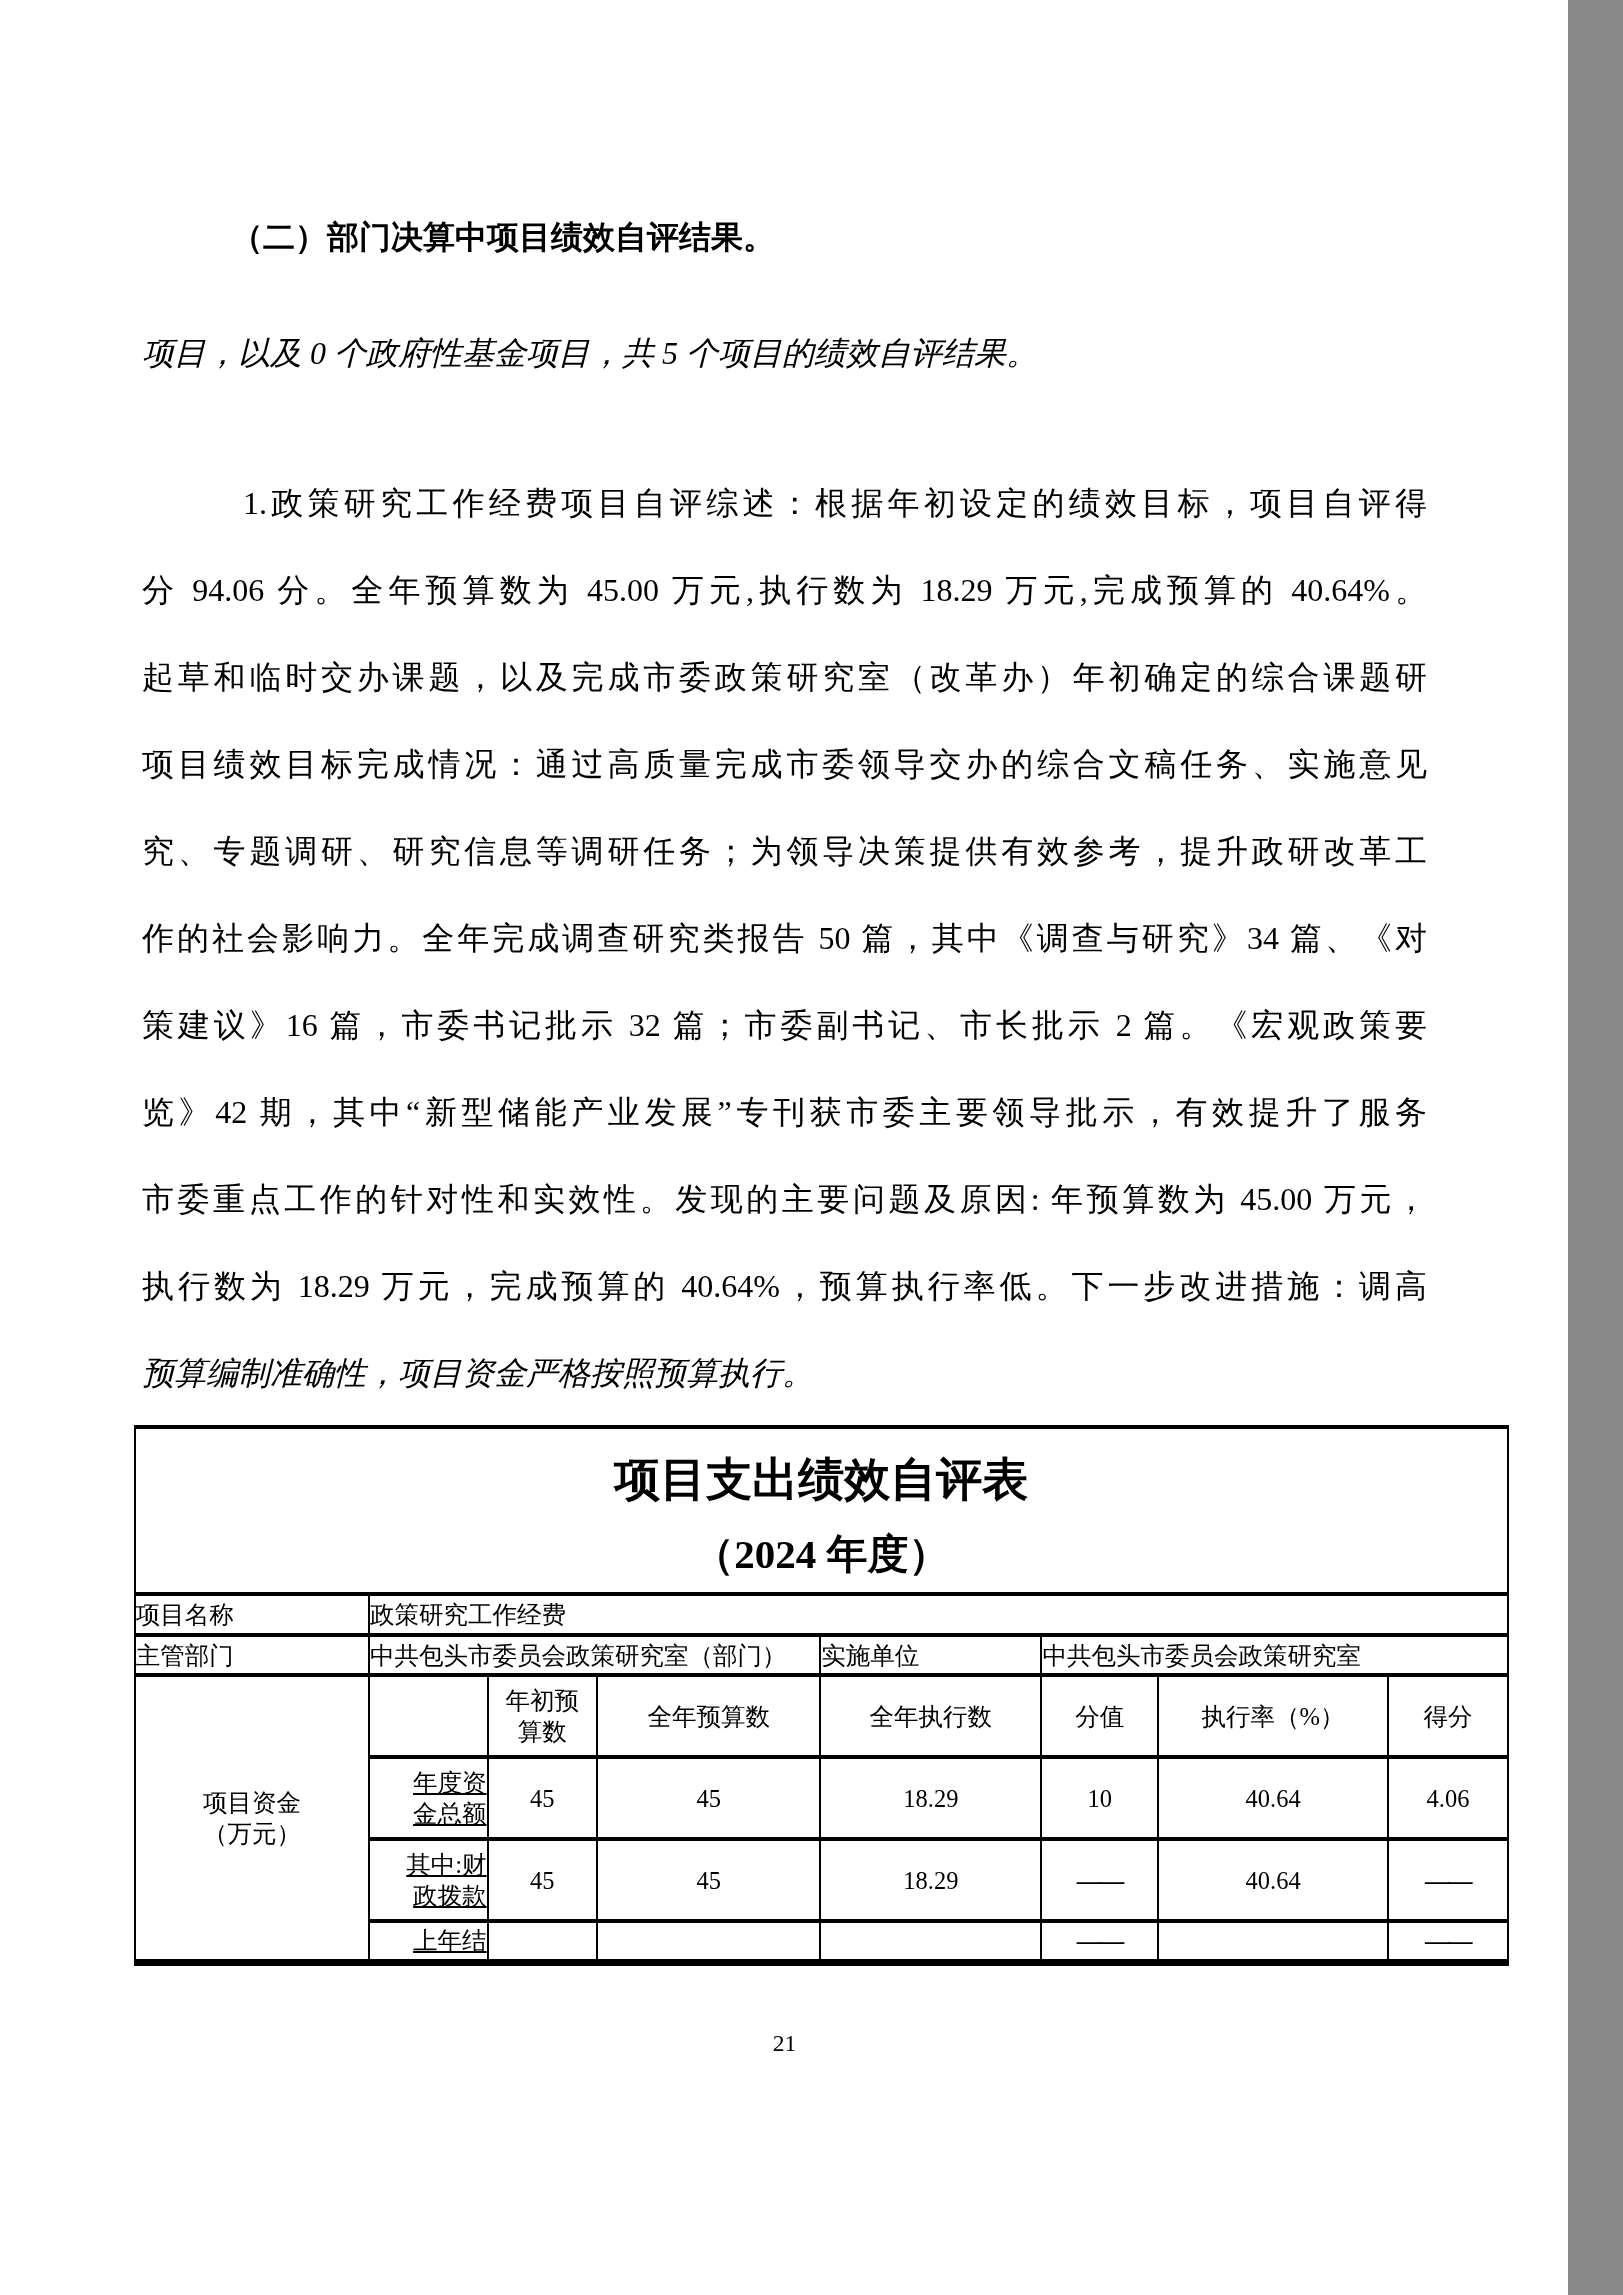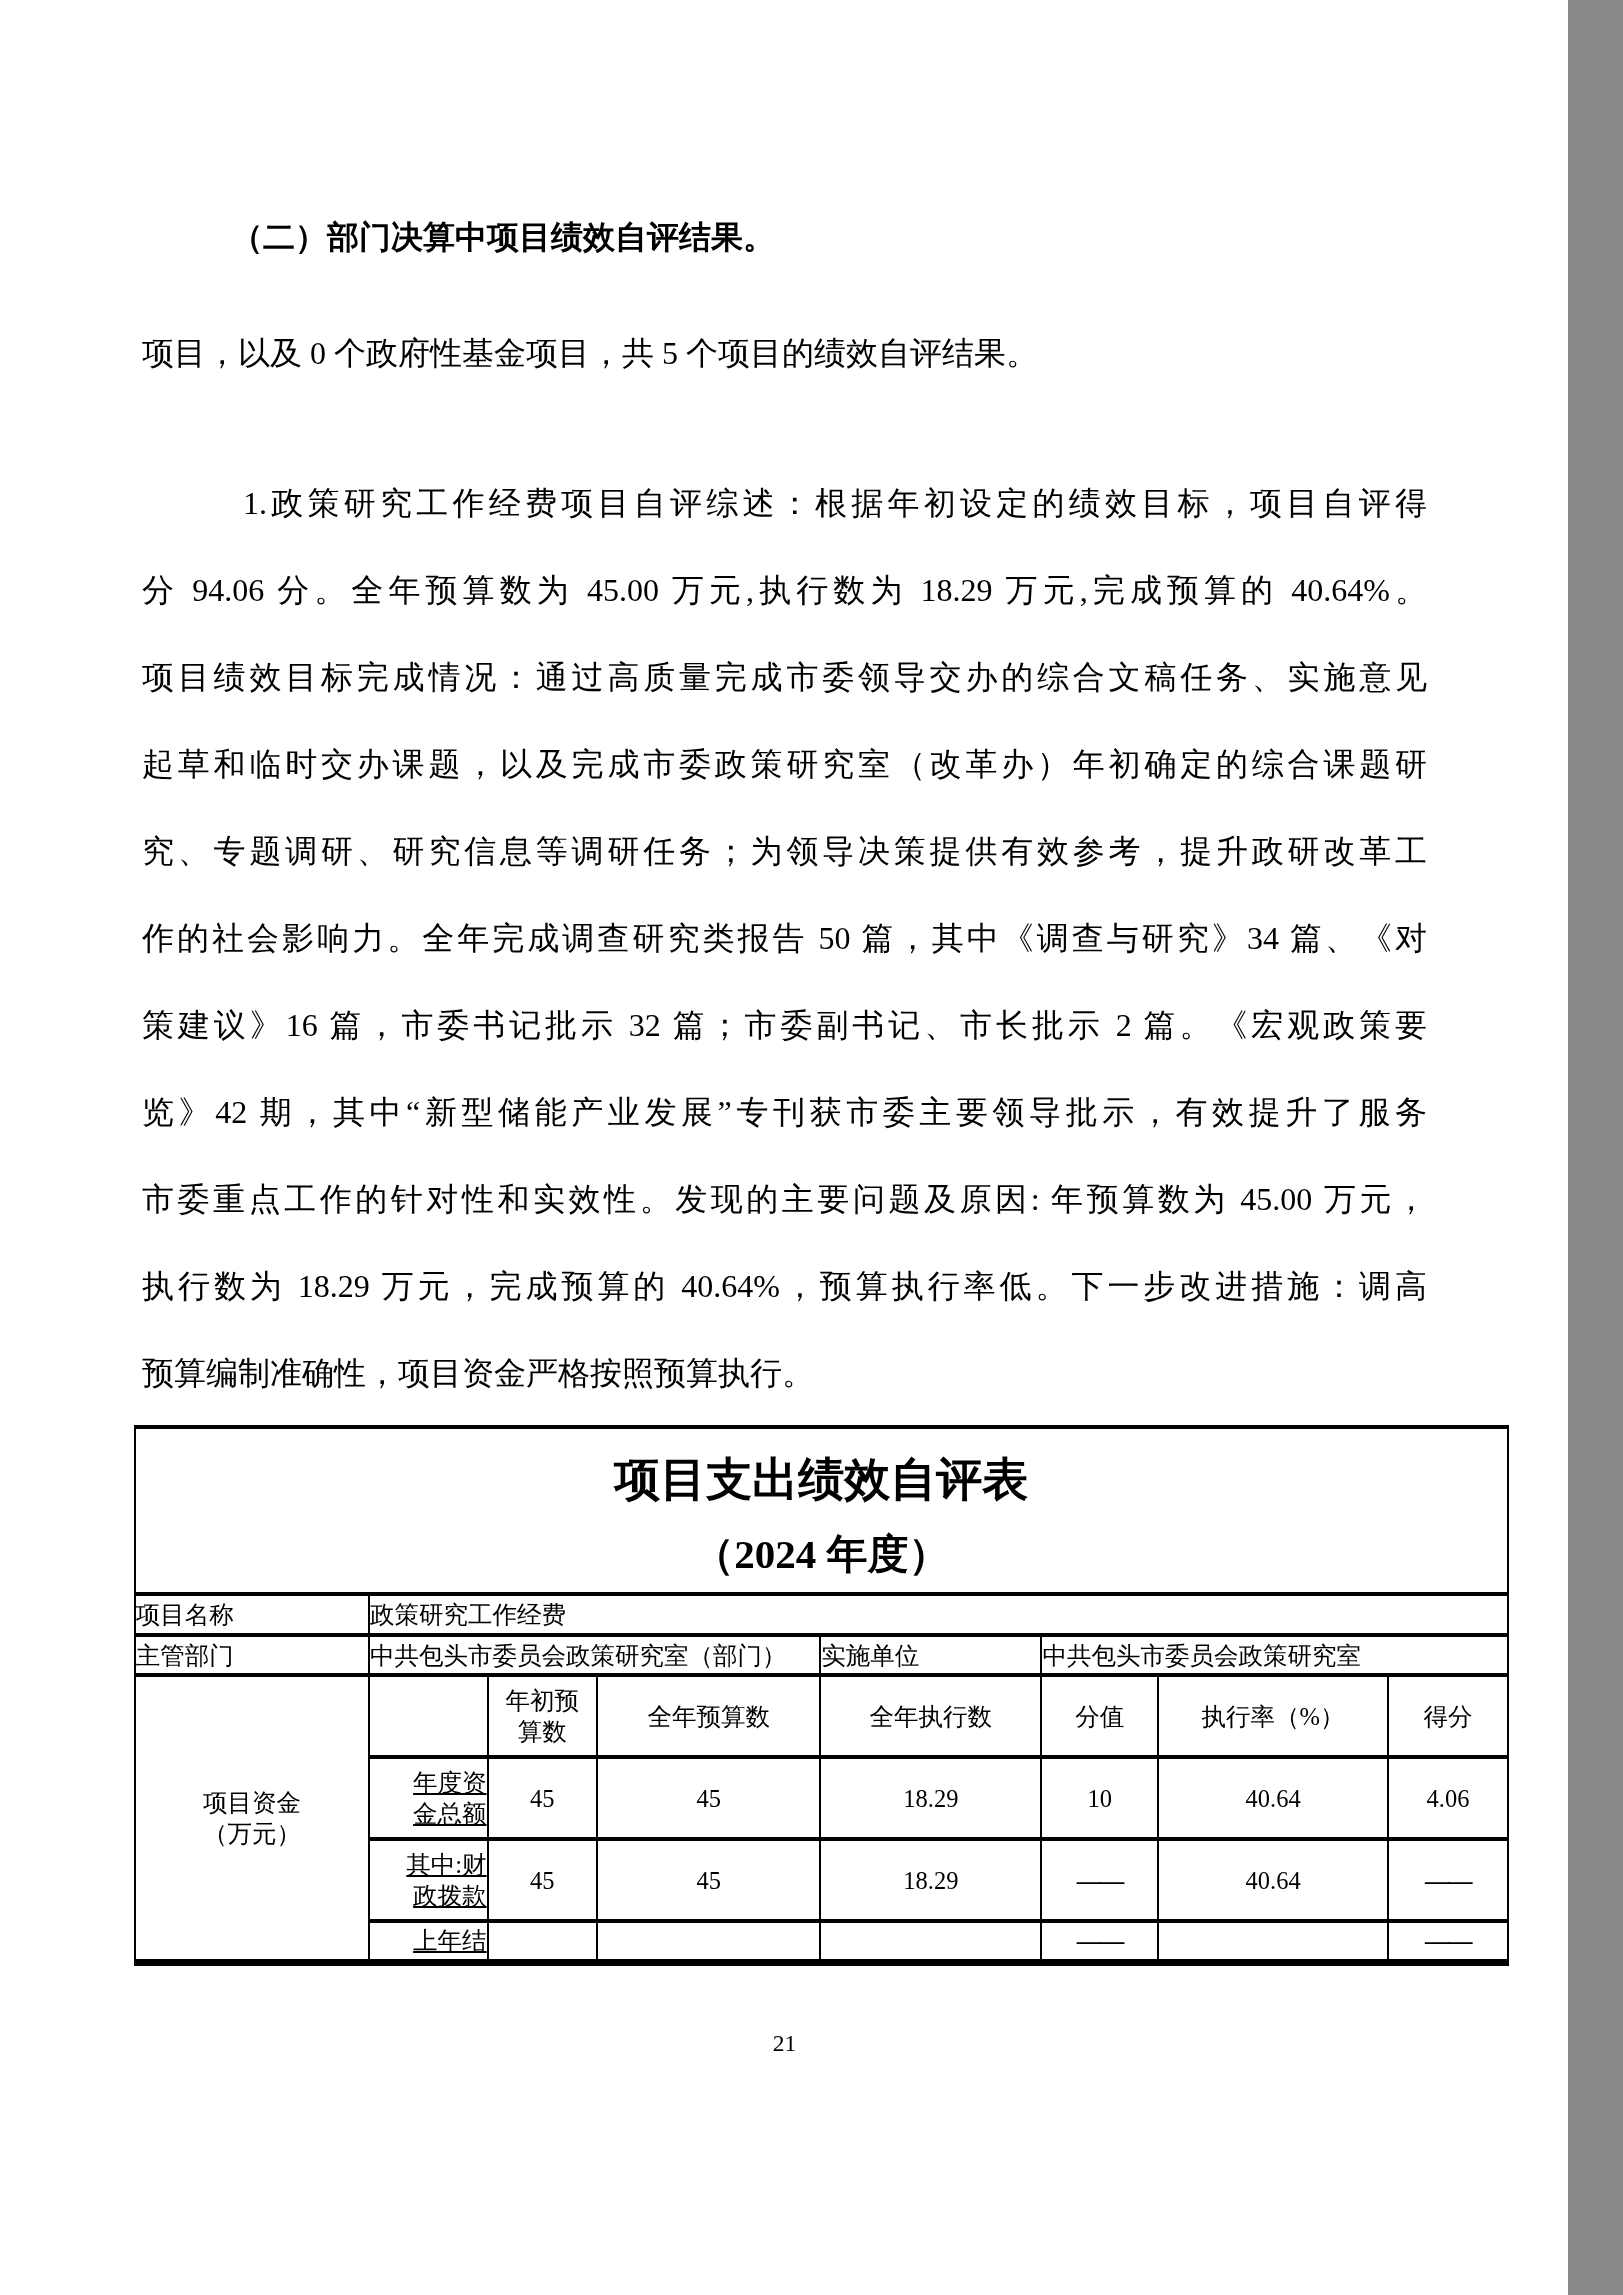--- a/index.html
+++ b/index.html
@@ -22,21 +22,21 @@
     padding-left:89px;
     white-space:nowrap;
   }
   .para{font-size:32px;line-height:87px;}
   .para-1{margin-top:49px;}
   .para-2{margin-top:63px;}
   .pline{
     text-align:justify;
     text-align-last:justify;
   }
-  .pline.last{text-align-last:left;}
+  .pline.last{text-align-last:left;font-style:italic;}
   .indent-p1{padding-left:67px;}
   .indent-p2{padding-left:101px;}
   
   table.selfeval{
     border-collapse:collapse;
     table-layout:fixed;
     width:1375px;
     margin-left:-8.2px;
     margin-top:8.2px;
     border:2.6px solid #000;
@@ -104,22 +104,22 @@
 
   <div class="heading">（二）部门决算中项目绩效自评结果。</div>
 
   <div class="para para-1">
     <div class="pline last">项目，以及 0 个政府性基金项目，共 5 个项目的绩效自评结果。</div>
   </div>
 
   <div class="para para-2">
     <div class="pline indent-p2">1.政策研究工作经费项目自评综述：根据年初设定的绩效目标，项目自评得</div>
     <div class="pline">分 94.06 分。全年预算数为 45.00 万元,执行数为 18.29 万元,完成预算的 40.64%。</div>
+    <div class="pline">起草和临时交办课题，以及完成市委政策研究室（改革办）年初确定的综合课题研</div>
     <div class="pline">项目绩效目标完成情况：通过高质量完成市委领导交办的综合文稿任务、实施意见</div>
-    <div class="pline">起草和临时交办课题，以及完成市委政策研究室（改革办）年初确定的综合课题研</div>
     <div class="pline">究、专题调研、研究信息等调研任务；为领导决策提供有效参考，提升政研改革工</div>
     <div class="pline">作的社会影响力。全年完成调查研究类报告 50 篇，其中《调查与研究》34 篇、《对</div>
     <div class="pline">策建议》16 篇，市委书记批示 32 篇；市委副书记、市长批示 2 篇。《宏观政策要</div>
     <div class="pline">览》42 期，其中“新型储能产业发展”专刊获市委主要领导批示，有效提升了服务</div>
     <div class="pline">市委重点工作的针对性和实效性。发现的主要问题及原因: 年预算数为 45.00 万元，</div>
     <div class="pline">执行数为 18.29 万元，完成预算的 40.64%，预算执行率低。下一步改进措施：调高</div>
     <div class="pline last">预算编制准确性，项目资金严格按照预算执行。</div>
   </div>
 
   <table class="selfeval">

